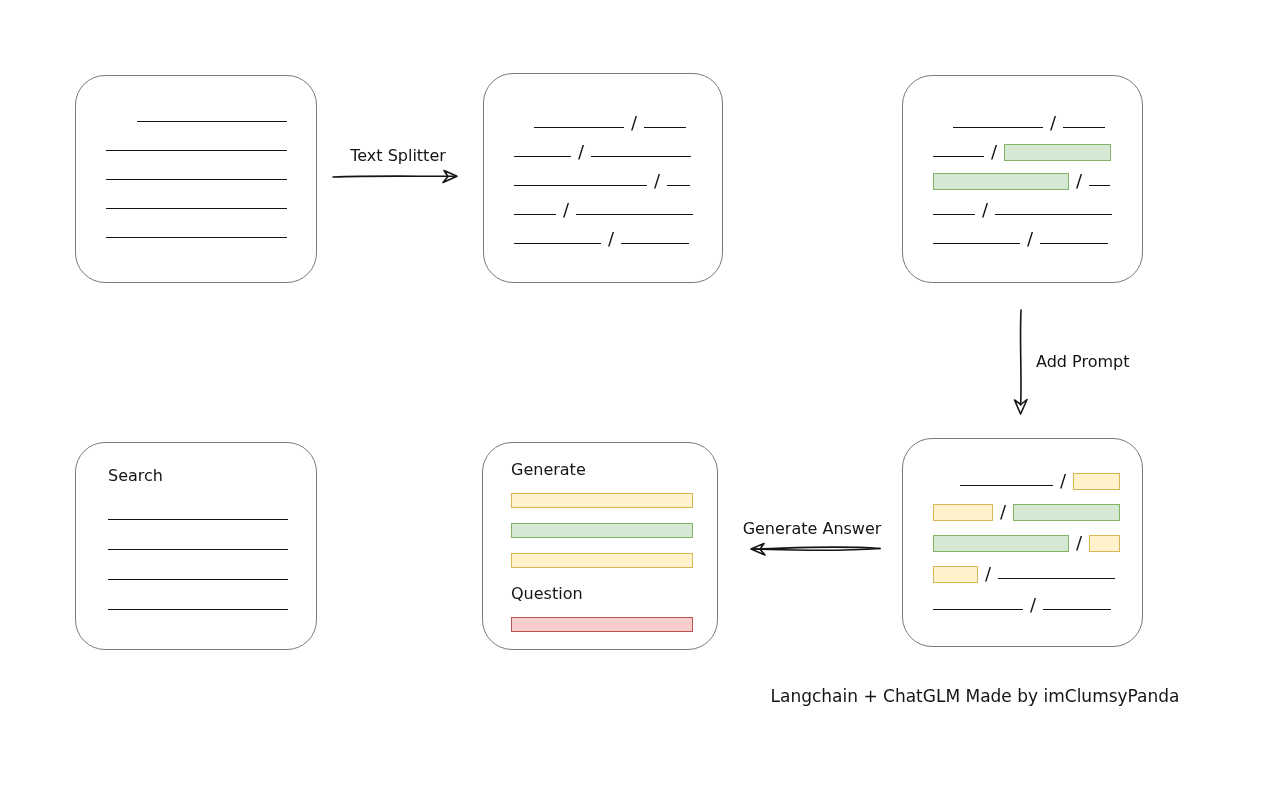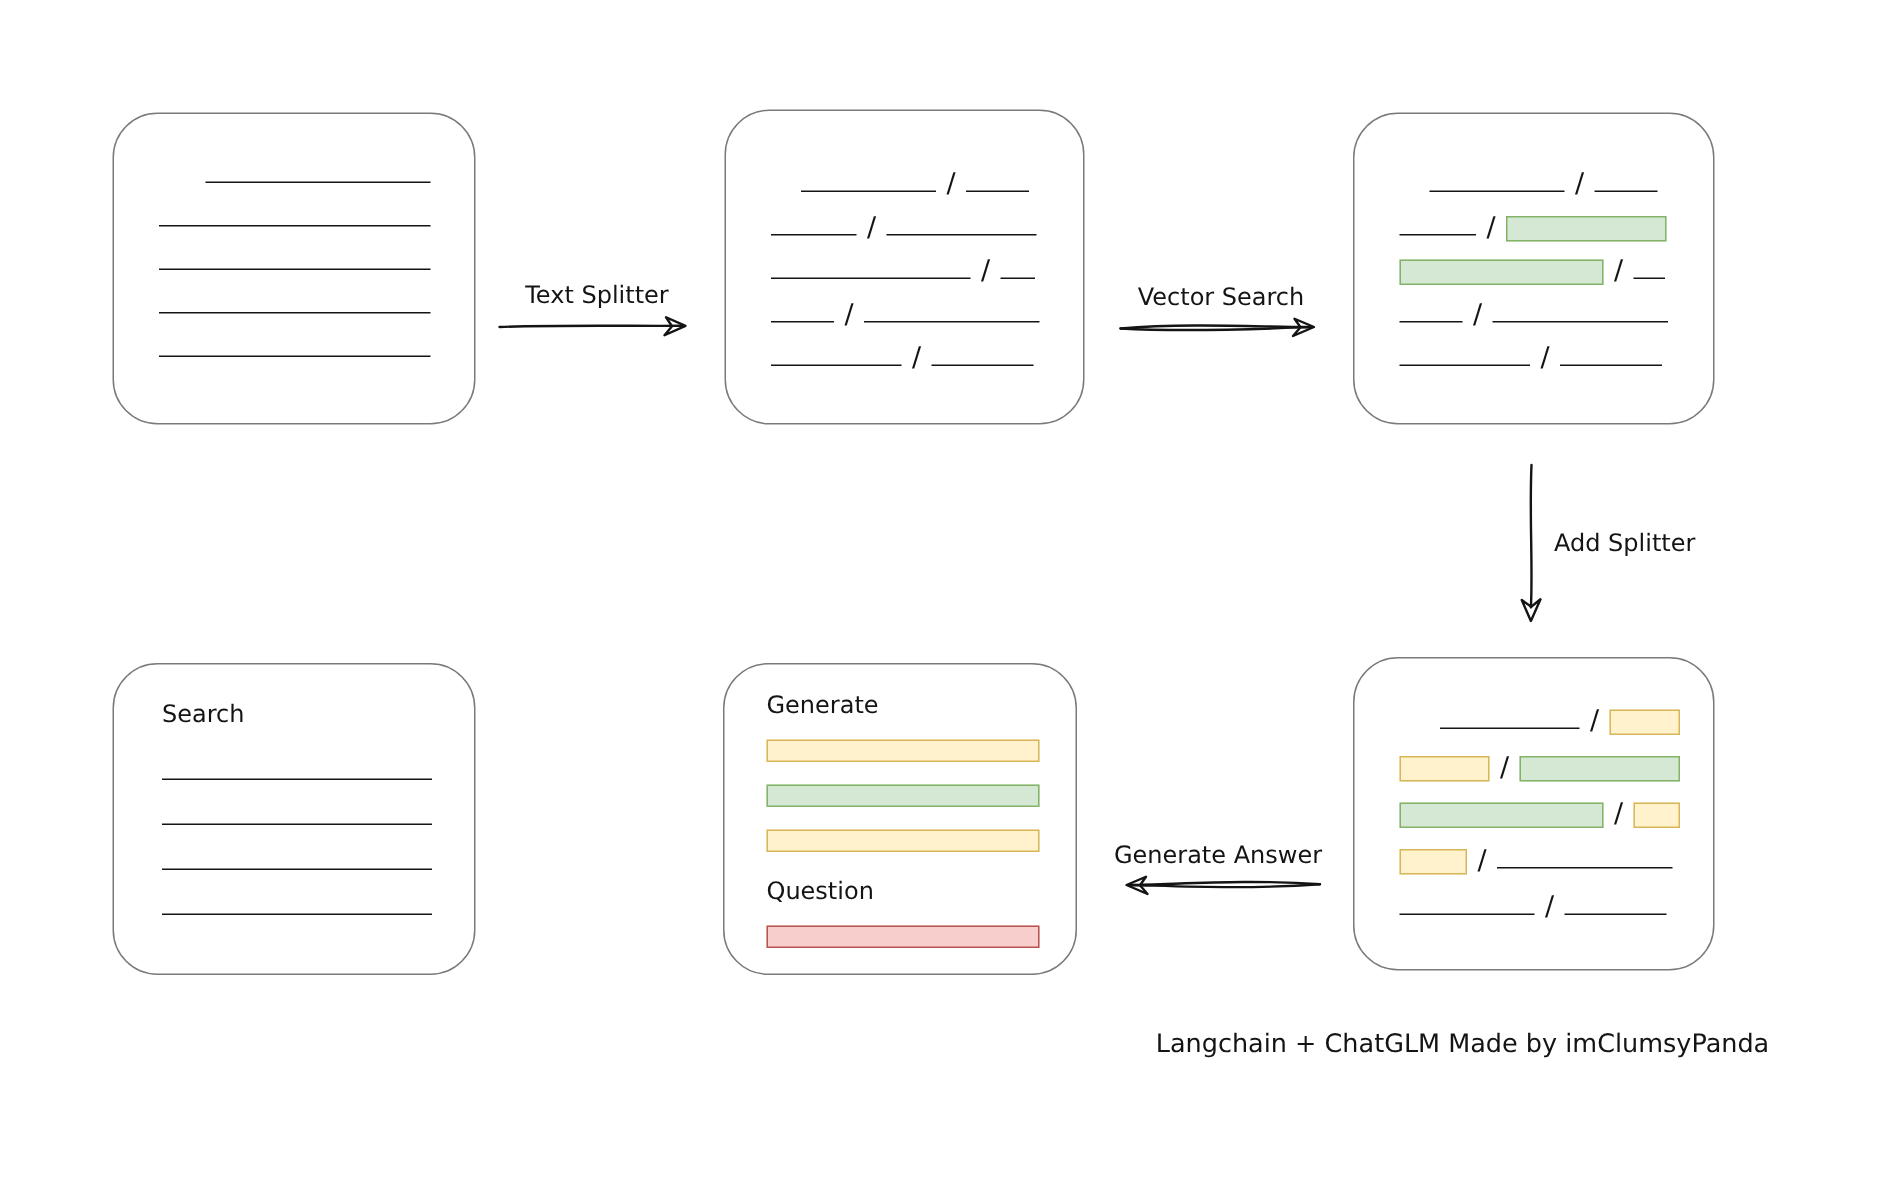--- a/index.html
+++ b/index.html
@@ -29,21 +29,21 @@
   .node-label{font-size:16px;line-height:22px;white-space:nowrap;color:#141414;}
   .bars{margin-top:12px;}
   .bar{width:182px;height:15px;margin-bottom:15px;box-sizing:border-box;}
   .bar-yellow{background:var(--yellow-fill);border:1.4px solid var(--yellow-border);}
   .bar-green{background:var(--green-fill);border:1.4px solid var(--green-border);}
   .bar-red{background:var(--red-fill);border:1.4px solid var(--red-border);}
   .question-label{margin-top:4px;}
   .answer-label{position:absolute;left:32px;top:22px;}
   
   .arrow{position:absolute;display:flex;flex-direction:column;align-items:center;}
-  .arrow-label{font-size:16px;line-height:20px;white-space:nowrap;text-align:center;color:#141414;margin-top:41px;}
+  .arrow-label{font-size:16px;line-height:20px;white-space:nowrap;text-align:center;color:#141414;}
   .arrow svg{display:block;}
   .vlabel{position:absolute;font-size:16px;line-height:20px;white-space:nowrap;color:#141414;}
   .caption{
     position:absolute;left:765px;top:686px;width:420px;text-align:center;
     font-size:17px;color:#141414;white-space:nowrap;
   }
   .stroke{stroke:#141414;stroke-width:1.6;fill:none;stroke-linecap:round;stroke-linejoin:round;}
 </style>
 </head>
 <body>
@@ -198,36 +198,28 @@
   </div>
 
   <div class="arrow" style="left:331px;top:146px;width:134px;">
     <div class="arrow-label">Text Splitter</div>
     <svg width="134" height="20" viewBox="0 0 134 20">
       <path class="stroke" d="M2,11 C40,9.5 95,10.5 124,10.2"></path>
       <path class="stroke" d="M113,4.5 L126,10.2 L112,16.5 L117,10.5 Z"></path>
     </svg>
   </div>
 
-  <div class="arrow" style="left:744px;top:147px;width:140px;">
-    <div class="arrow-label">Vector Search</div>
-    <svg width="140" height="20" viewBox="0 0 140 20">
-      <path class="stroke" d="M3,11 C50,7 100,10.2 130,10"></path>
-      <path class="stroke" d="M3,11 C50,13.6 100,11.2 130,10"></path>
-      <path class="stroke" d="M119,4.5 L132,10 L118,16 L123,10.2 Z"></path>
-    </svg>
-  </div>
 
   <div class="arrow" style="left:1010px;top:308px;width:22px;">
     <svg width="22" height="110" viewBox="0 0 22 110">
       <path class="stroke" d="M11,2 C9.5,35 12,70 10.6,97"></path>
       <path class="stroke" d="M4.5,92 L10.6,106 L17,91.5 L10.8,96.5 Z"></path>
     </svg>
   </div>
-  <div class="vlabel" style="left:1036px;top:352px;">Add Splitter</div>
+  <div class="vlabel" style="left:1036px;top:352px;">Add Prompt</div>
 
   <div class="arrow" style="left:741px;top:519px;width:142px;">
     <div class="arrow-label">Generate Answer</div>
     <svg width="142" height="20" viewBox="0 0 142 20">
       <path class="stroke" d="M139,9.5 C90,6 45,9.6 12,10"></path>
       <path class="stroke" d="M139,9.5 C90,13 45,10.8 12,10"></path>
       <path class="stroke" d="M23,4.5 L10,10 L24,16 L19,10.2 Z"></path>
     </svg>
   </div>
 

